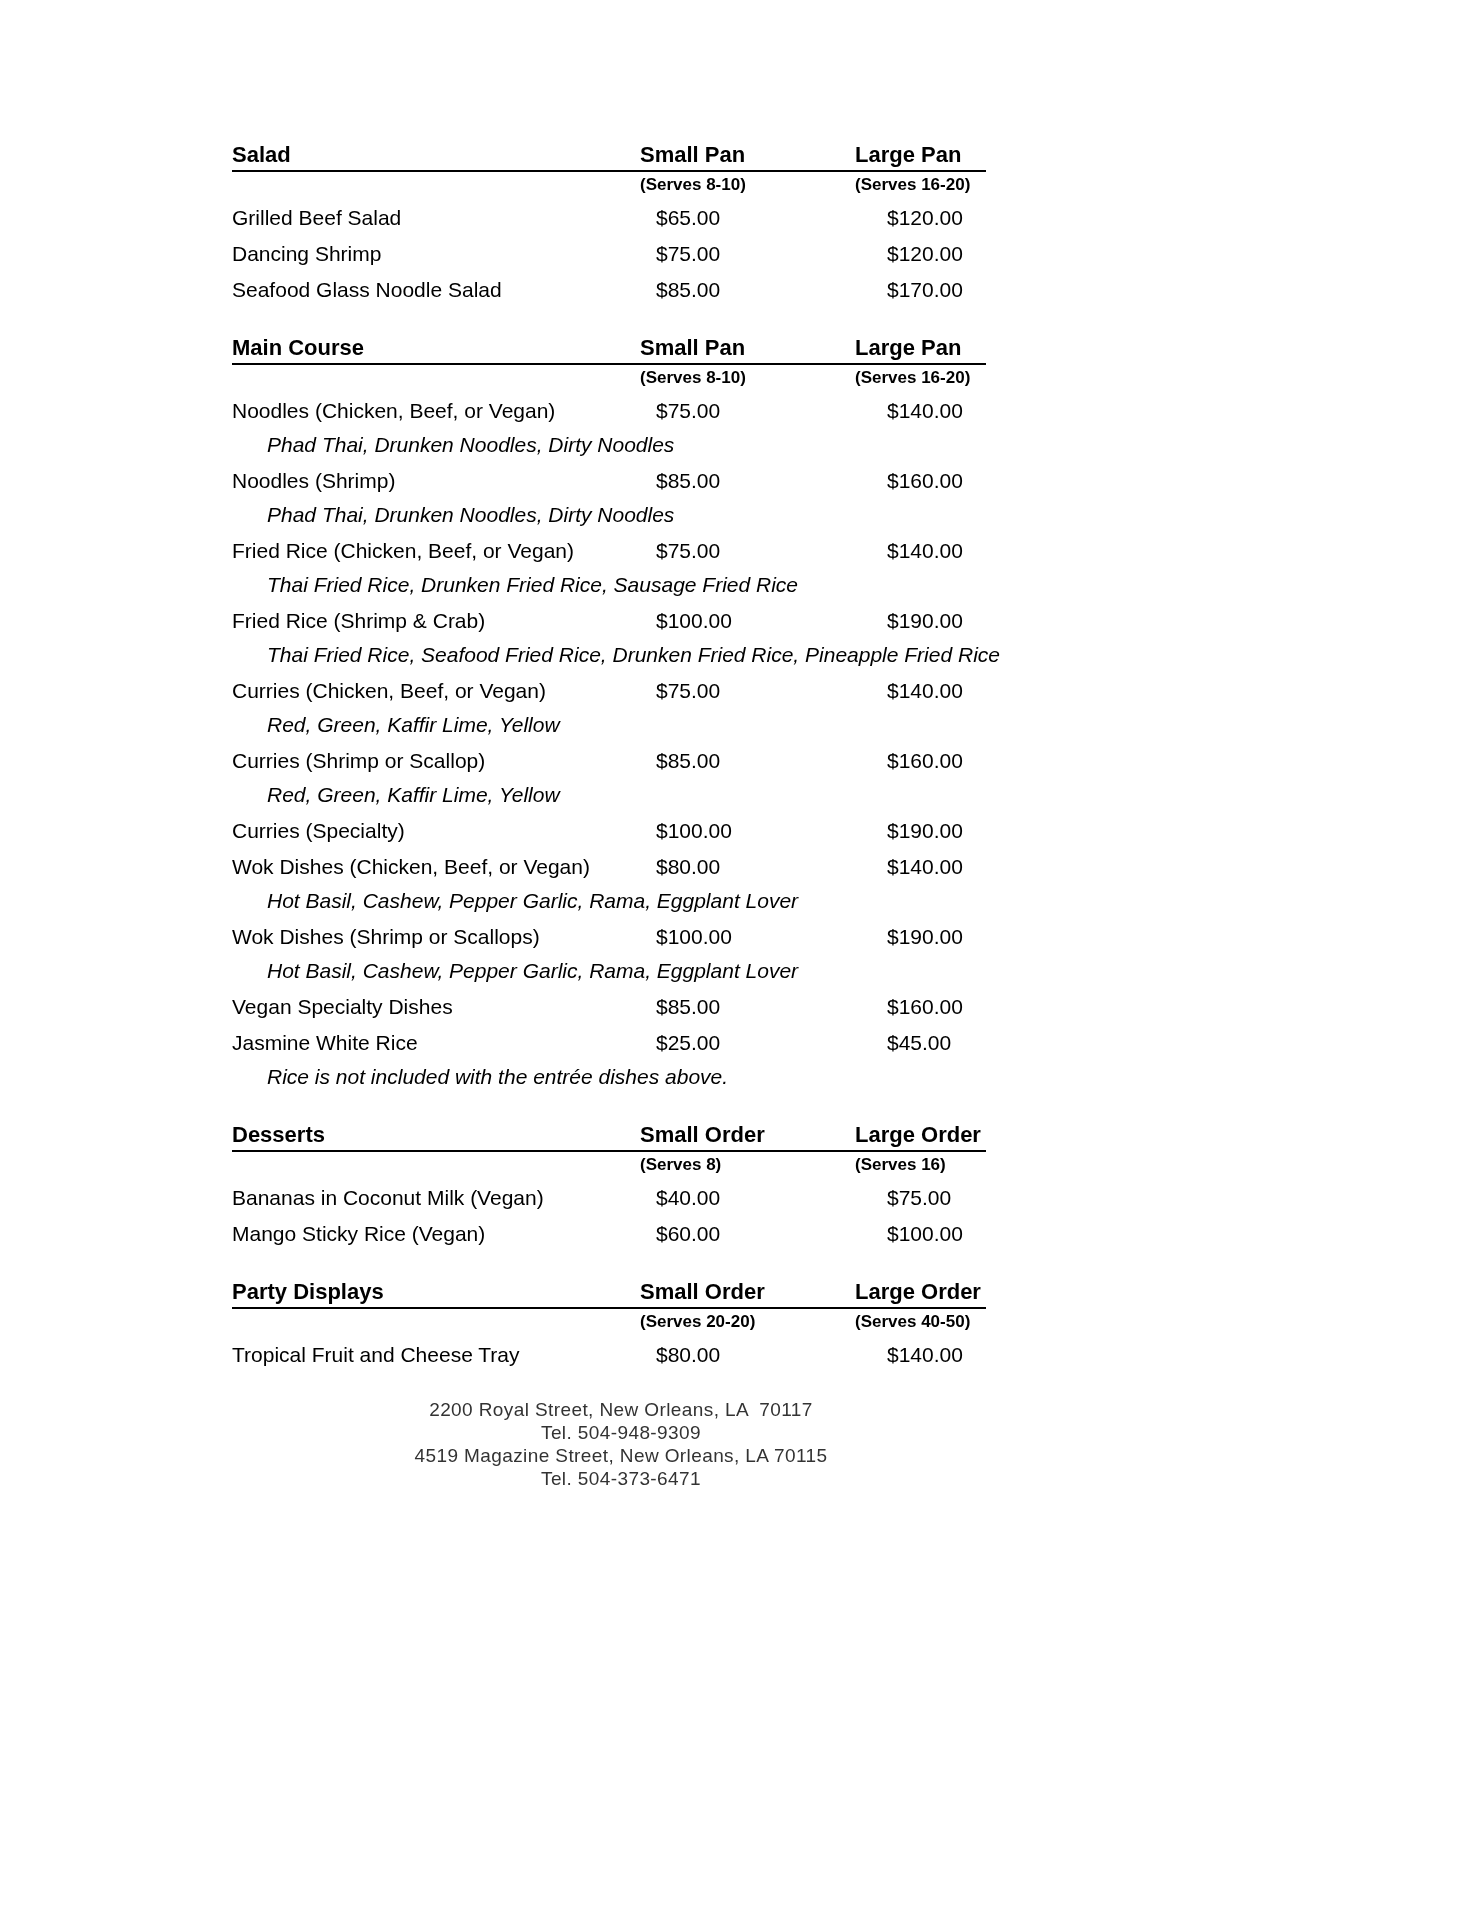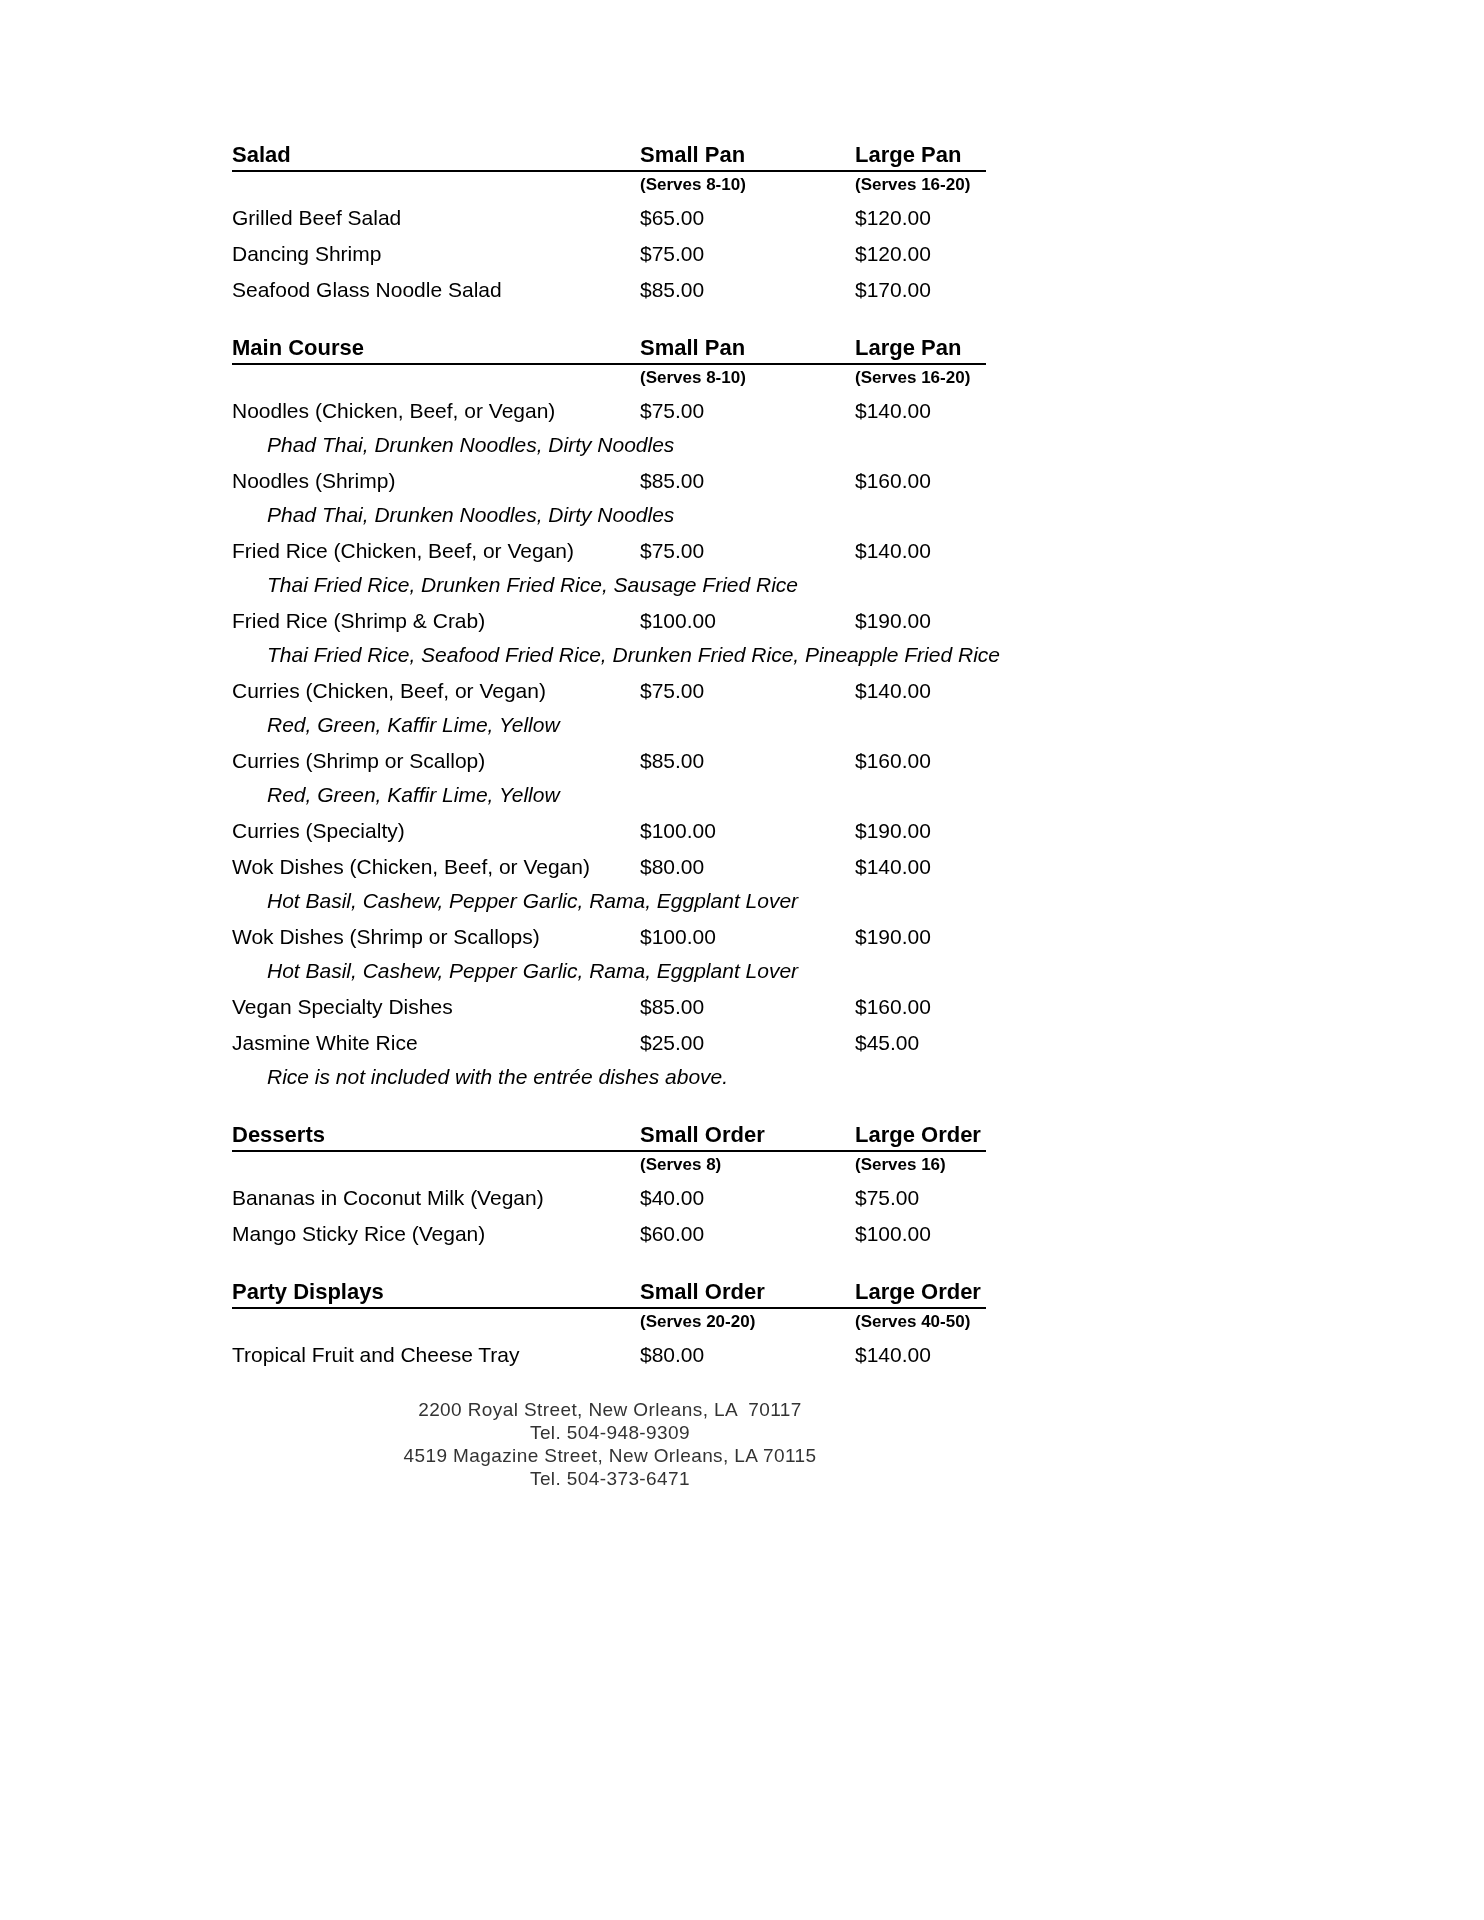--- a/index.html
+++ b/index.html
@@ -33,32 +33,33 @@
   .serves {
     font-weight:bold;
     font-size:17px;
     line-height:21px;
   }
   .item-row {
     font-size:21px;
     line-height:26px;
     margin-top:10px;
     white-space:nowrap;
+    gap:16px;
   }
   .note {
     font-style:italic;
     font-size:21px;
     line-height:26px;
     margin-top:8px;
     padding-left:35px;
     white-space:nowrap;
   }
   .footer {
     position:absolute;
-    left:4px; top:1398px;
+    left:15px; top:1398px;
     width:1212px;
     text-align:center;
     font-size:19px;
     line-height:23px;
     color:#333;
     letter-spacing:0.4px;
   }
   .footer div { white-space:pre-wrap; }
 </style>
 </head>

